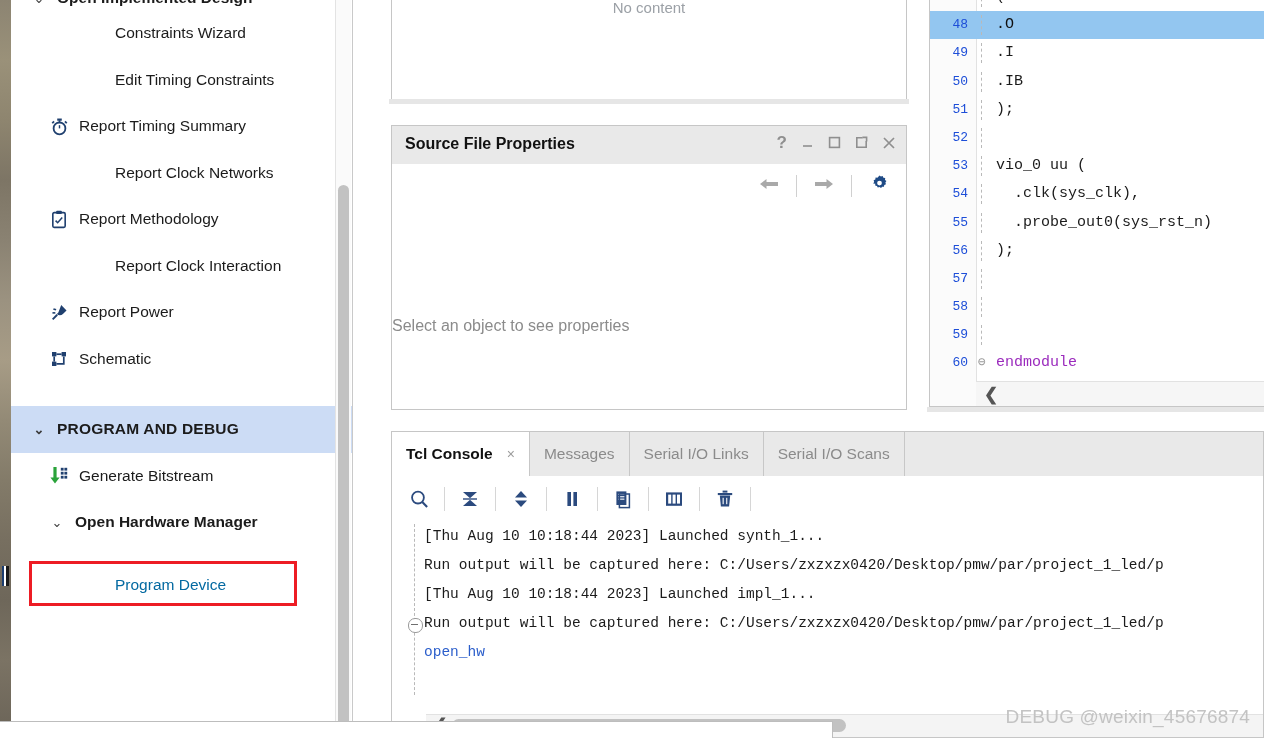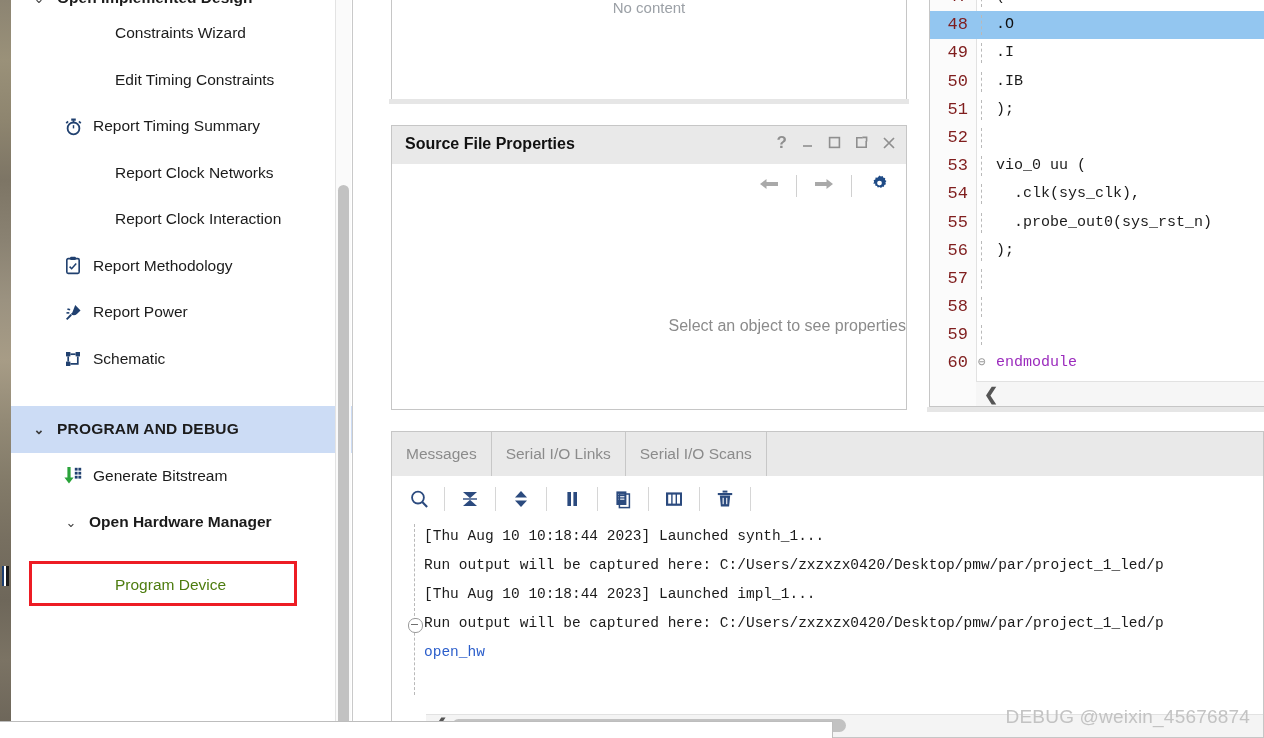--- a/index.html
+++ b/index.html
@@ -41,38 +41,38 @@
     position: relative;
     height: 46.5px;
     display: flex;
     align-items: center;
     font-size: 15.5px;
     color: #1b1b1b;
     white-space: nowrap;
   }
   .nav-row .lbl { display: block; }
   .nav-row.indent1 { padding-left: 18px; }
-  .nav-row.indent2 { padding-left: 50px; }
+  .nav-row.indent2 { padding-left: 36px; }
   .nav-row.indent3 { padding-left: 104px; }
   .nav-row .chev {
     width: 20px; display: inline-block; text-align: center;
     color: #3a3a3a; font-size: 13px; margin-right: 8px;
     flex: 0 0 auto;
   }
   .nav-row .ico {
     width: 24px; flex: 0 0 auto; display: inline-flex;
     align-items: center; justify-content: center; margin-right: 8px;
   }
   .nav-row.bold .lbl { font-weight: bold; }
   .nav-row.section {
     background: #ccdcf5;
     font-weight: bold;
     letter-spacing: 0.2px;
   }
-  .nav-row.disabled .lbl { color: #4d7c0f; margin-top: 32px; }
+  .nav-row.disabled .lbl { color: #0369a1; margin-top: 32px; }
 
   
   .redbox {
     position: absolute;
     left: 29px; top: 561px; width: 268px; height: 45px;
     border: 3px solid #ed1c24;
     box-sizing: border-box;
     pointer-events: none;
   }
 
@@ -142,21 +142,21 @@
   .sfp-toolbar .tools .sep {
     width: 1px; height: 22px; background: #d0d0d0; margin: 0 12px;
   }
   .arrow-btn { width: 30px; text-align: center; }
   .sfp-body {
     position: absolute; left: 0; right: 0; top: 86px; bottom: 0;
     background: #ffffff;
   }
   .sfp-body .hint {
     position: absolute; left: 0; right: 0; top: 105px;
-    text-align: right; color: #8b8b8b; font-size: 16px;
+    text-align: left; color: #8b8b8b; font-size: 16px;
   }
 
   
   .code-panel {
     position: absolute; left: 929px; top: -18px; width: 340px; height: 425px;
     background: #ffffff; border: 1px solid #c6c6c6; box-sizing: border-box;
     overflow: hidden;
   }
   .code-gutter {
     position: absolute; left: 0; top: 0; width: 46px; bottom: 0;
@@ -165,21 +165,21 @@
   .code-lines {
     position: absolute; left: 0; top: 0; right: 0; bottom: 0;
     font-family: "Liberation Mono", "DejaVu Sans Mono", monospace;
     font-size: 15px;
   }
   .cl {
     position: relative; height: 28.2px; line-height: 28.2px; white-space: pre;
   }
   .cl .num {
     position: absolute; left: 0; width: 38px; text-align: right;
-    color: #7f1d1d; font-size: 17px;
+    color: #1d4ed8; font-size: 13px;
   }
   .cl .fold {
     position: absolute; left: 44px; width: 16px; text-align: center;
     color: #9a9a9a; font-size: 13px;
   }
   .cl .dash {
     position: absolute; left: 51px; top: 4px; width: 0; height: 20px;
     border-left: 1px dashed #b9b9b9;
   }
   .cl .txt { position: absolute; left: 66px; color: #1b1b1b; }
@@ -319,33 +319,33 @@
           <path d="M10 12 L10 8.6" stroke="#20406f" stroke-width="1.5"></path>
         </svg>
       </span>
       <span class="lbl">Report Timing Summary</span>
     </div>
 
     <div class="nav-row indent3">
       <span class="lbl">Report Clock Networks</span>
     </div>
 
-    <div class="nav-row indent3">
-      <span class="lbl">Report Clock Interaction</span>
-    </div>
-
     <div class="nav-row indent2">
       <span class="ico">
         <svg width="18" height="19" viewBox="0 0 18 20">
           <rect x="2.5" y="2.8" width="13" height="15.5" rx="1.4" fill="none" stroke="#20406f" stroke-width="1.7"></rect>
           <rect x="6" y="0.8" width="6" height="3.4" rx="1" fill="#20406f"></rect>
           <path d="M5.4 11.2 L7.6 13.4 L12.4 8" stroke="#20406f" stroke-width="1.6" fill="none"></path>
         </svg>
       </span>
       <span class="lbl">Report Methodology</span>
+    </div>
+
+    <div class="nav-row indent3">
+      <span class="lbl">Report Clock Interaction</span>
     </div>
 
 
 
     <div class="nav-row indent2">
       <span class="ico">
         <svg width="19" height="19" viewBox="0 0 20 20">
           <path d="M11.8 2.2 L17.4 7.8 L13.6 11.6 C11.8 13.4 9 13.4 7.2 11.6 L8.8 10 L11.8 2.2 Z" fill="#20406f"></path>
           <path d="M7.6 12.4 L2.8 17.2" stroke="#20406f" stroke-width="2" fill="none"></path>
           <path d="M3.6 6.2 L6.4 7.2" stroke="#20406f" stroke-width="1.7"></path>
@@ -489,20 +489,24 @@
         <div class="cl"><span class="num">60</span><span class="fold">⊖</span><span class="txt kw">endmodule</span></div>
       </div>
     <div class="code-hscroll">
       <span class="lchev">❮</span>
     </div>
   </div>
   <div class="code-shadow"></div>
 
   <div class="console">
     <div class="tabstrip" id="tabstrip">
+        <div class="tab active">
+          <span>Tcl Console</span>
+          <span class="x">×</span>
+        </div>
         <div class="tab">
           <span>Messages</span>
         </div>
         <div class="tab">
           <span>Serial I/O Links</span>
         </div>
         <div class="tab">
           <span>Serial I/O Scans</span>
         </div>
       </div>

